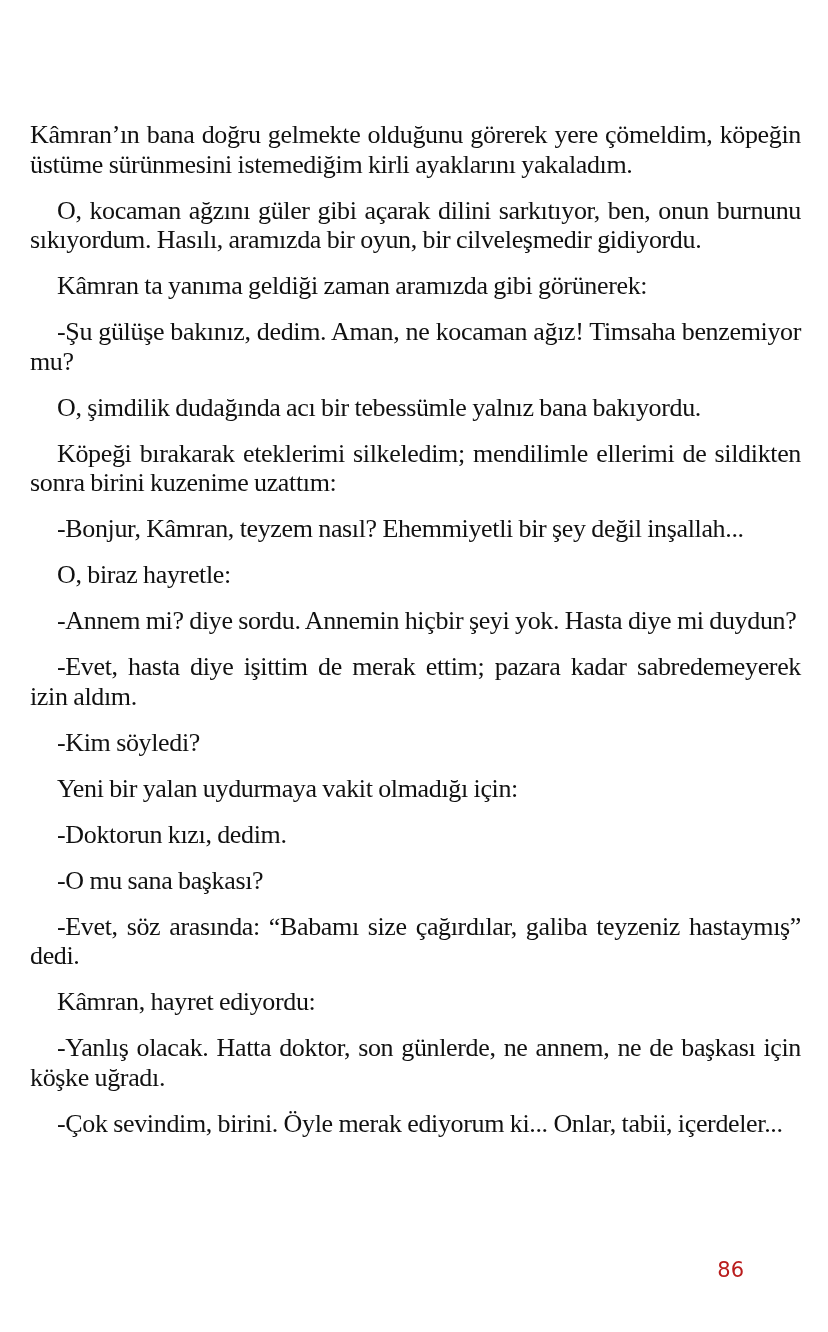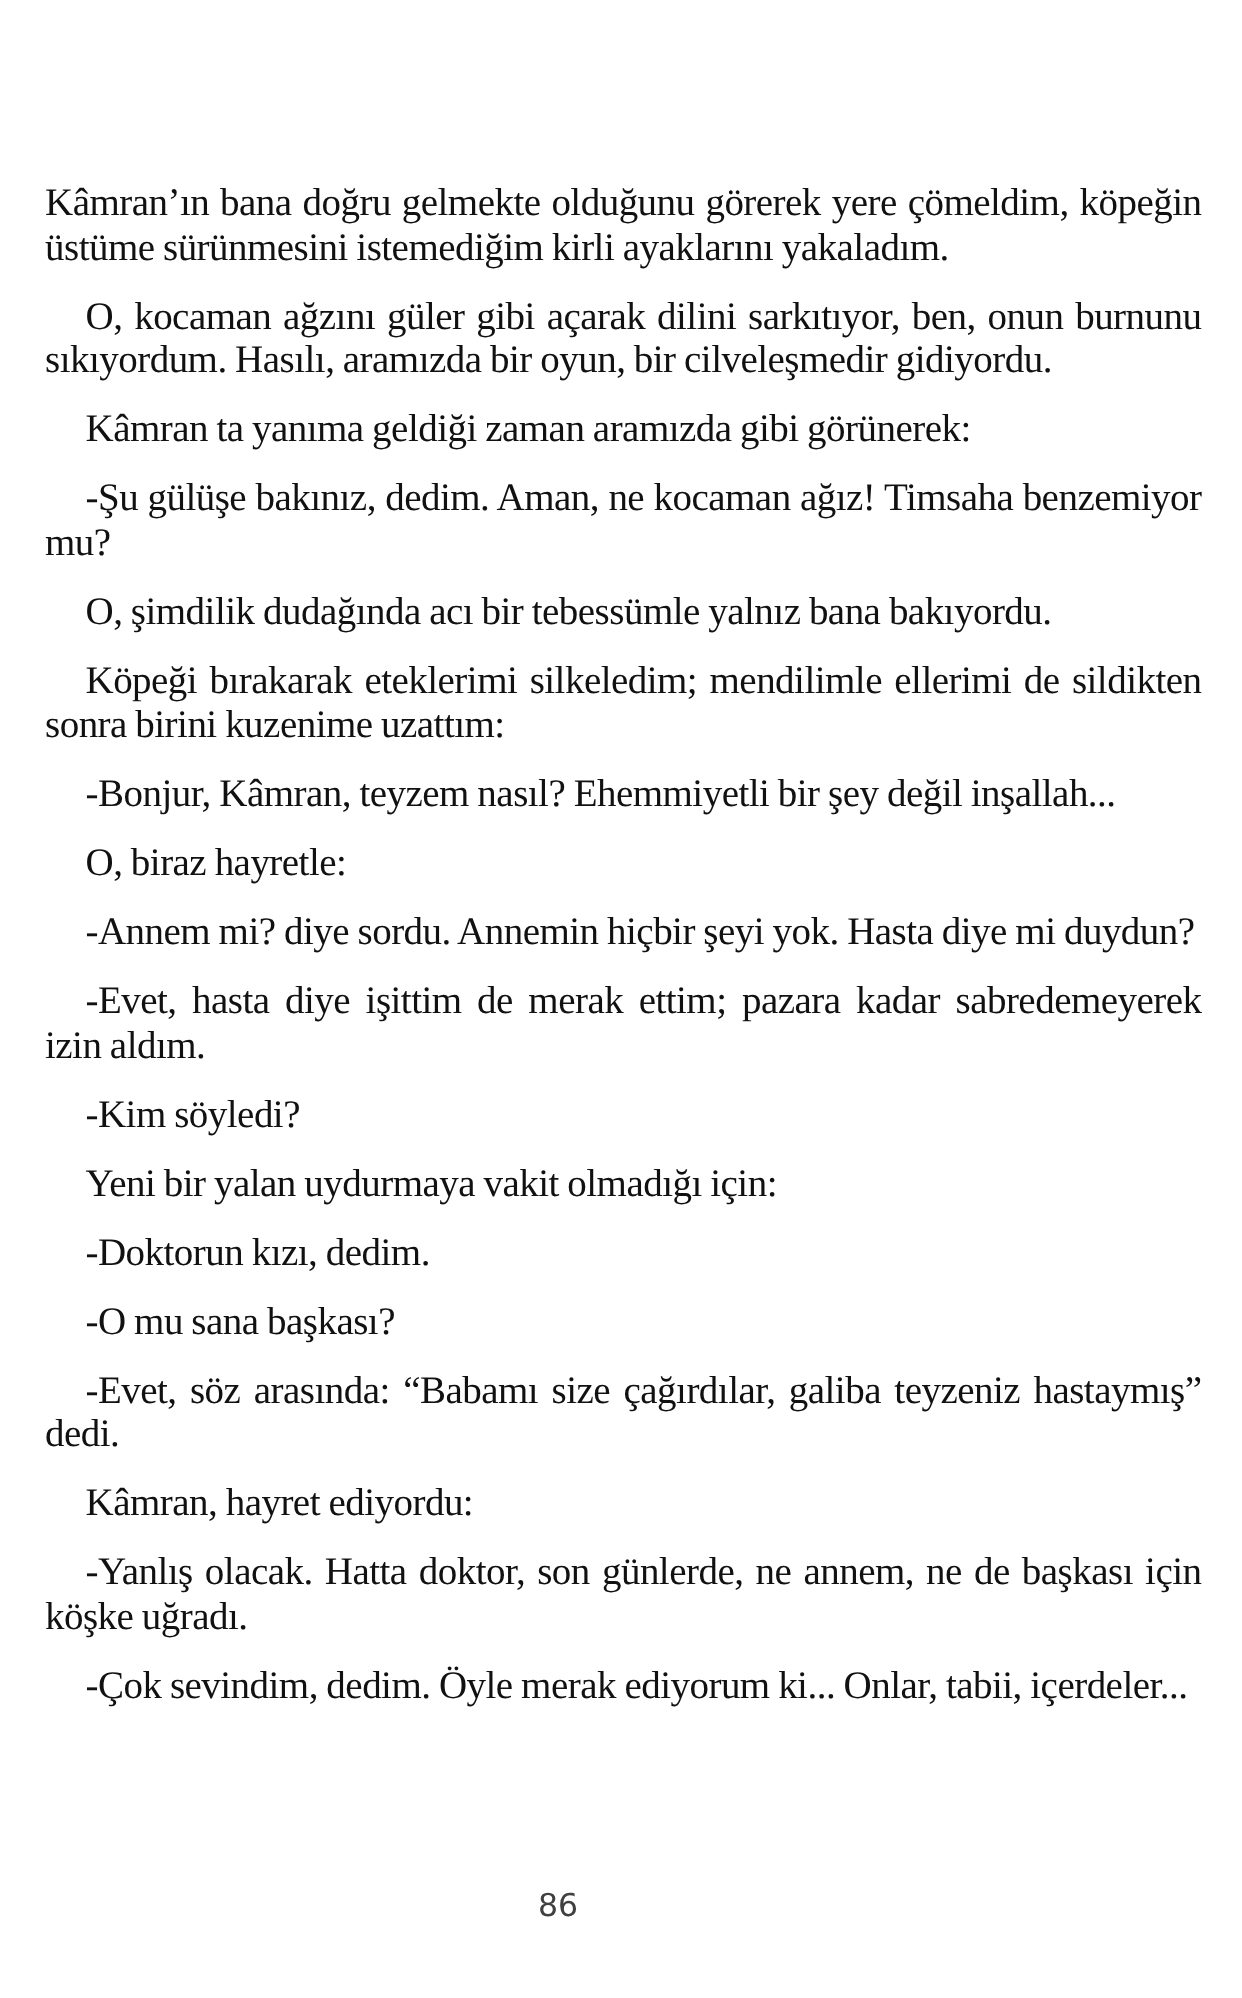--- a/index.html
+++ b/index.html
@@ -31,24 +31,24 @@
       text-indent: 27px;
     }
     .para.first {
       text-indent: 0;
     }
     .page-number {
       position: absolute;
       left: 0;
       width: 744px;
       top: 1258px;
-      text-align: center;
+      text-align: right;
       font-family: "DejaVu Sans", "Liberation Sans", sans-serif;
       font-size: 21px;
-      color: #404040;
+      color: #b91c1c;
     }
   </style>
 </head>
 <body>
 
 <div class="page">
   <p class="para first">Kâmran’ın bana doğru gelmekte olduğunu görerek yere çömeldim, köpeğin üstüme sürünmesini istemediğim kirli ayaklarını yakaladım.</p>
   <p class="para">O, kocaman ağzını güler gibi açarak dilini sarkıtıyor, ben, onun burnunu sıkıyordum. Hasılı, aramızda bir oyun, bir cilveleşmedir gidiyordu.</p>
   <p class="para">Kâmran ta yanıma geldiği zaman aramızda gibi görünerek:</p>
   <p class="para">-Şu gülüşe bakınız, dedim. Aman, ne kocaman ağız! Timsaha benzemiyor mu?</p>
@@ -58,16 +58,16 @@
   <p class="para">O, biraz hayretle:</p>
   <p class="para">-Annem mi? diye sordu. Annemin hiçbir şeyi yok. Hasta diye mi duydun?</p>
   <p class="para">-Evet, hasta diye işittim de merak ettim; pazara kadar sabredemeyerek izin aldım.</p>
   <p class="para">-Kim söyledi?</p>
   <p class="para">Yeni bir yalan uydurmaya vakit olmadığı için:</p>
   <p class="para">-Doktorun kızı, dedim.</p>
   <p class="para">-O mu sana başkası?</p>
   <p class="para">-Evet, söz arasında: “Babamı size çağırdılar, galiba teyzeniz hastaymış” dedi.</p>
   <p class="para">Kâmran, hayret ediyordu:</p>
   <p class="para">-Yanlış olacak. Hatta doktor, son günlerde, ne annem, ne de başkası için köşke uğradı.</p>
-  <p class="para">-Çok sevindim, dedim. Öyle merak ediyorum ki... Onlar, tabii, içerdeler...</p>
+  <p class="para">-Çok sevindim, birini. Öyle merak ediyorum ki... Onlar, tabii, içerdeler...</p>
 </div>
 
 <div class="page-number">86</div>
 
 </body></html>

